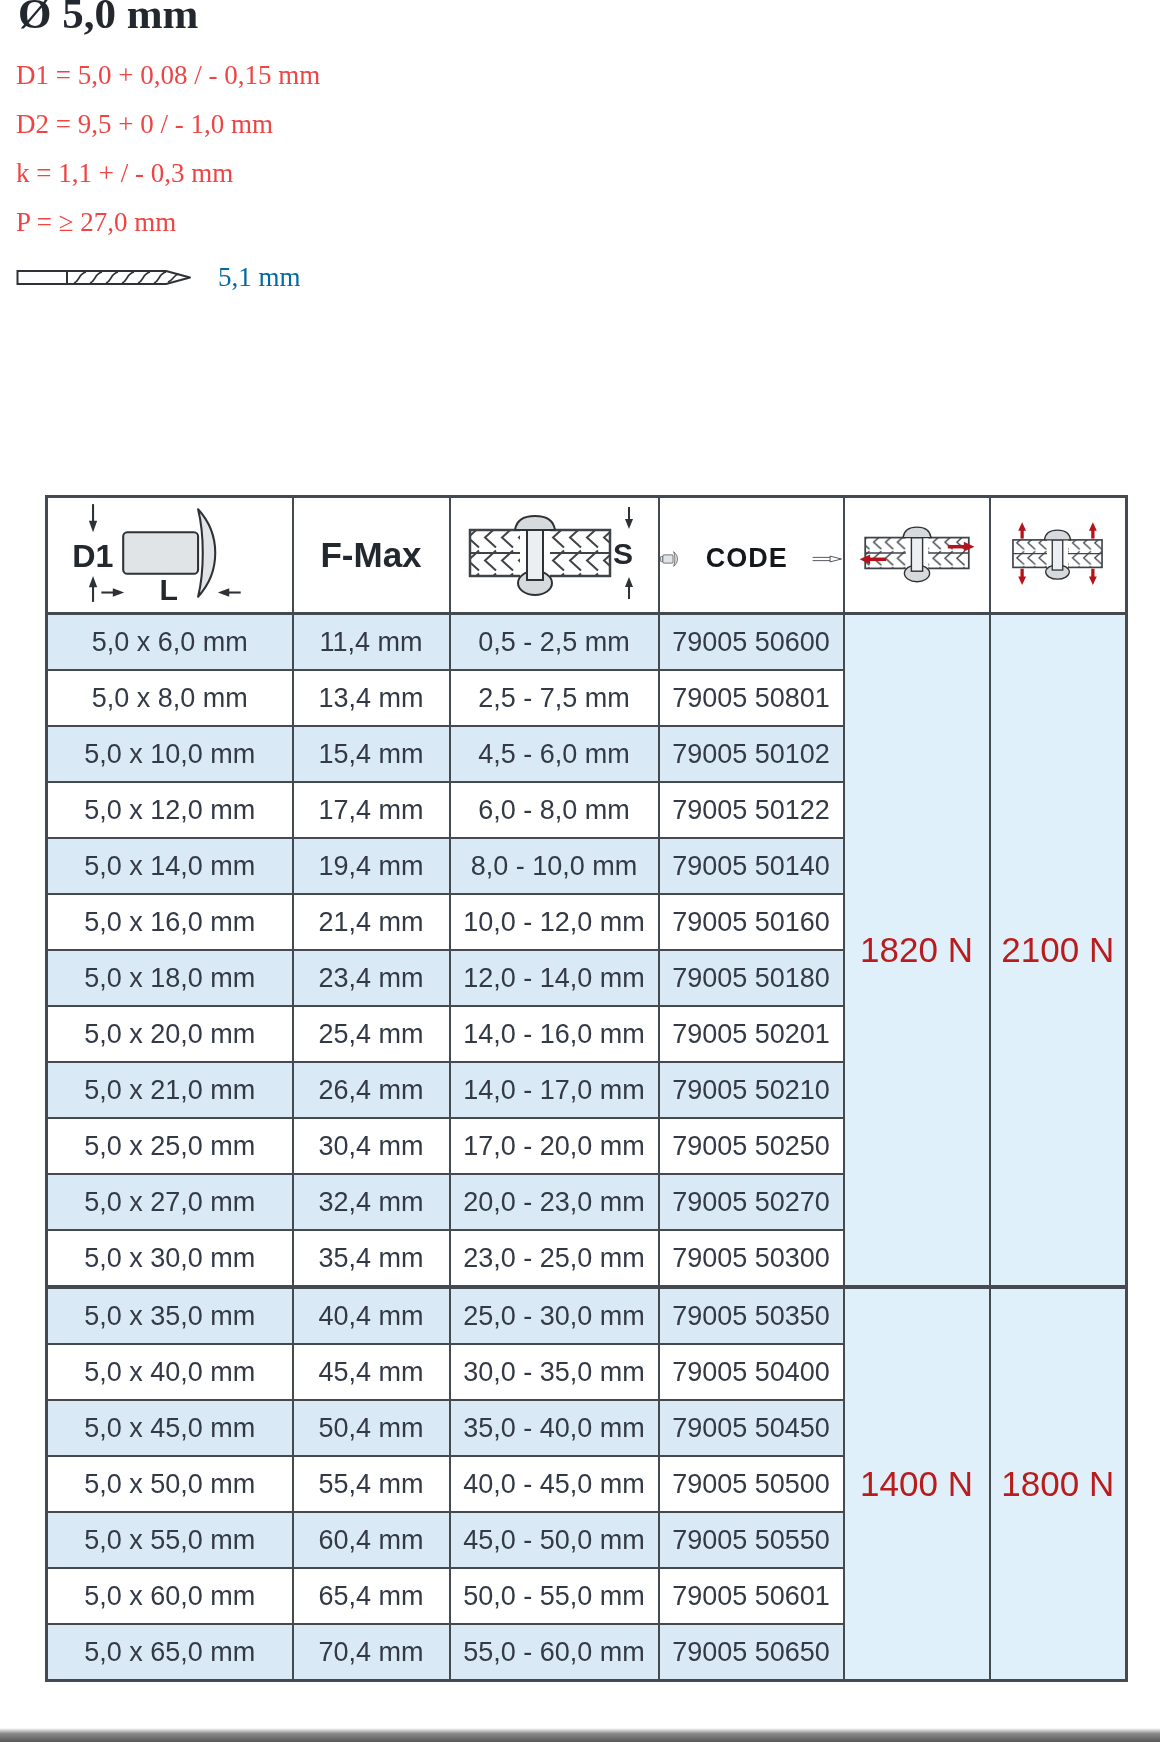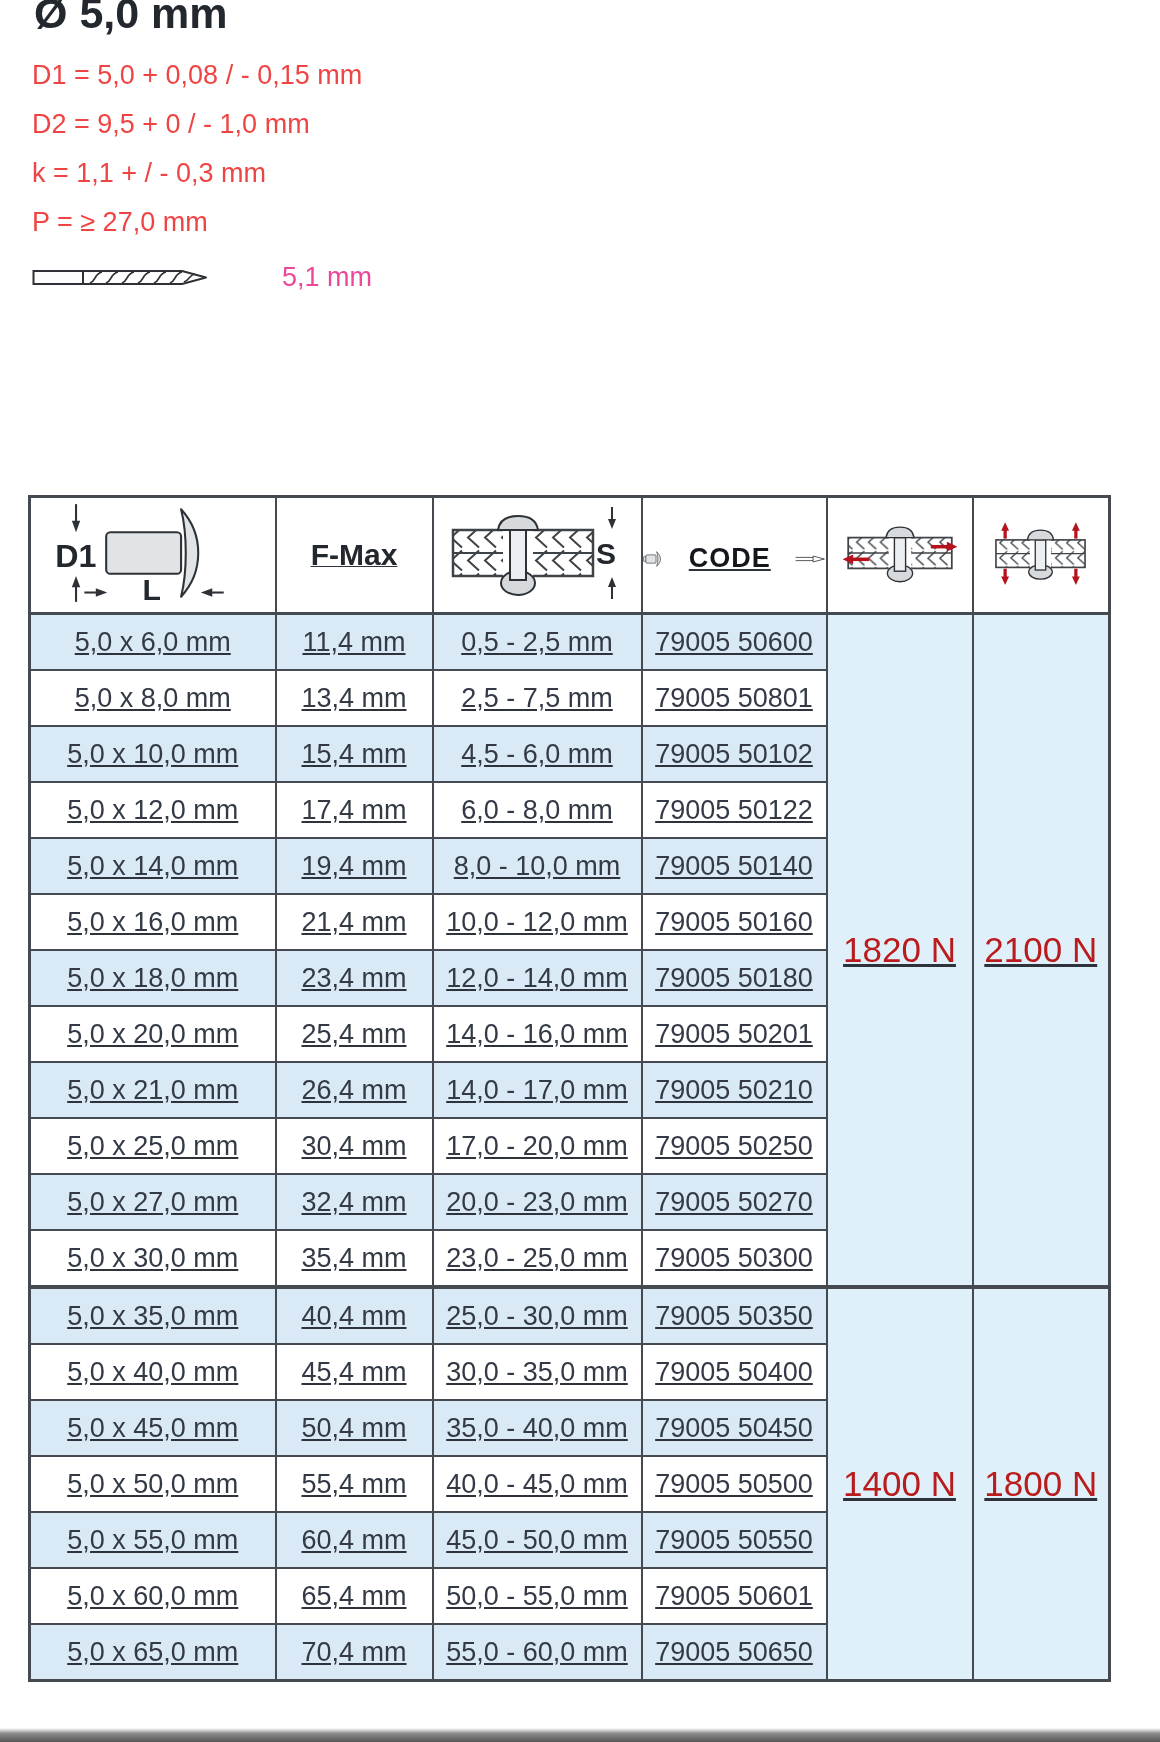--- a/index.html
+++ b/index.html
@@ -1,35 +1,35 @@
 <!DOCTYPE html>
 <html style="--row-blue: #d9eaf6; --strength-blue: #e0f0fa; --border: #454a50;"><head>
 <meta charset="utf-8">
 <style>
   html,body{margin:0;padding:0;background:#ffffff;}
   .canvas{position:relative;width:1160px;height:1742px;background:#ffffff;overflow:hidden;
           font-family:"Liberation Sans",sans-serif;color:#2e333b;}
   
-  .top-block{position:absolute;left:32px;top:0;width:760px;}
+  .top-block{position:absolute;left:16px;top:0;width:760px;font-family:Liberation Serif, serif;}
   .page-title{font-size:43px;font-weight:700;color:#23282f;margin:-11px 0 0 2px;}
   .specs{margin-top:13px;}
   .spec-line{height:49px;display:flex;align-items:center;font-size:27px;color:#ef4444;}
   .drill-row{margin-top:10px;display:flex;align-items:center;gap:22px;height:40px;}
-  .drill-label{font-size:27px;color:#ec4899;margin-left:48px;}
+  .drill-label{font-size:27px;color:#0369a1;}
   
-  table.spec{position:absolute;left:28px;top:495px;width:1080px;border-collapse:collapse;
-             table-layout:fixed;border:3px solid var(--border,#454a50);text-decoration:underline;}
+  table.spec{position:absolute;left:45px;top:495px;width:1080px;border-collapse:collapse;
+             table-layout:fixed;border:3px solid var(--border,#454a50);}
   th,td{border:2px solid var(--border,#454a50);text-align:center;vertical-align:middle;
         padding:0;overflow:hidden;}
   thead th{height:114px;background:#ffffff;border-bottom:3px solid var(--border,#454a50);}
   tbody td{height:54px;font-size:27px;color:#333a45;background:#ffffff;}
   tr.alt td{background:var(--row-blue,#d9eaf6);}
   td.strength{background:var(--strength-blue,#e0f0fa) !important;font-size:35px;color:#b91c1c;}
   tr.group-start td{border-top:4px solid var(--border,#454a50);}
-  .fmax-label{font-size:30px;color:#23282e;}
+  .fmax-label{font-size:35px;color:#23282e;}
   .code-head{display:flex;align-items:center;justify-content:center;gap:24px;margin-top:7px;}
   .code-word{font-size:27px;font-weight:700;color:#14181d;letter-spacing:1px;}
   svg text{font-family:"Liberation Sans",sans-serif;fill:#23282e;}
   .bottom-edge{position:absolute;left:0;right:0;bottom:0;height:14px;
                background:linear-gradient(to bottom,rgba(140,140,140,0),#8a8a8a 40%,#565656);}
 </style>
 </head>
 <body>
 
 <div class="canvas">

